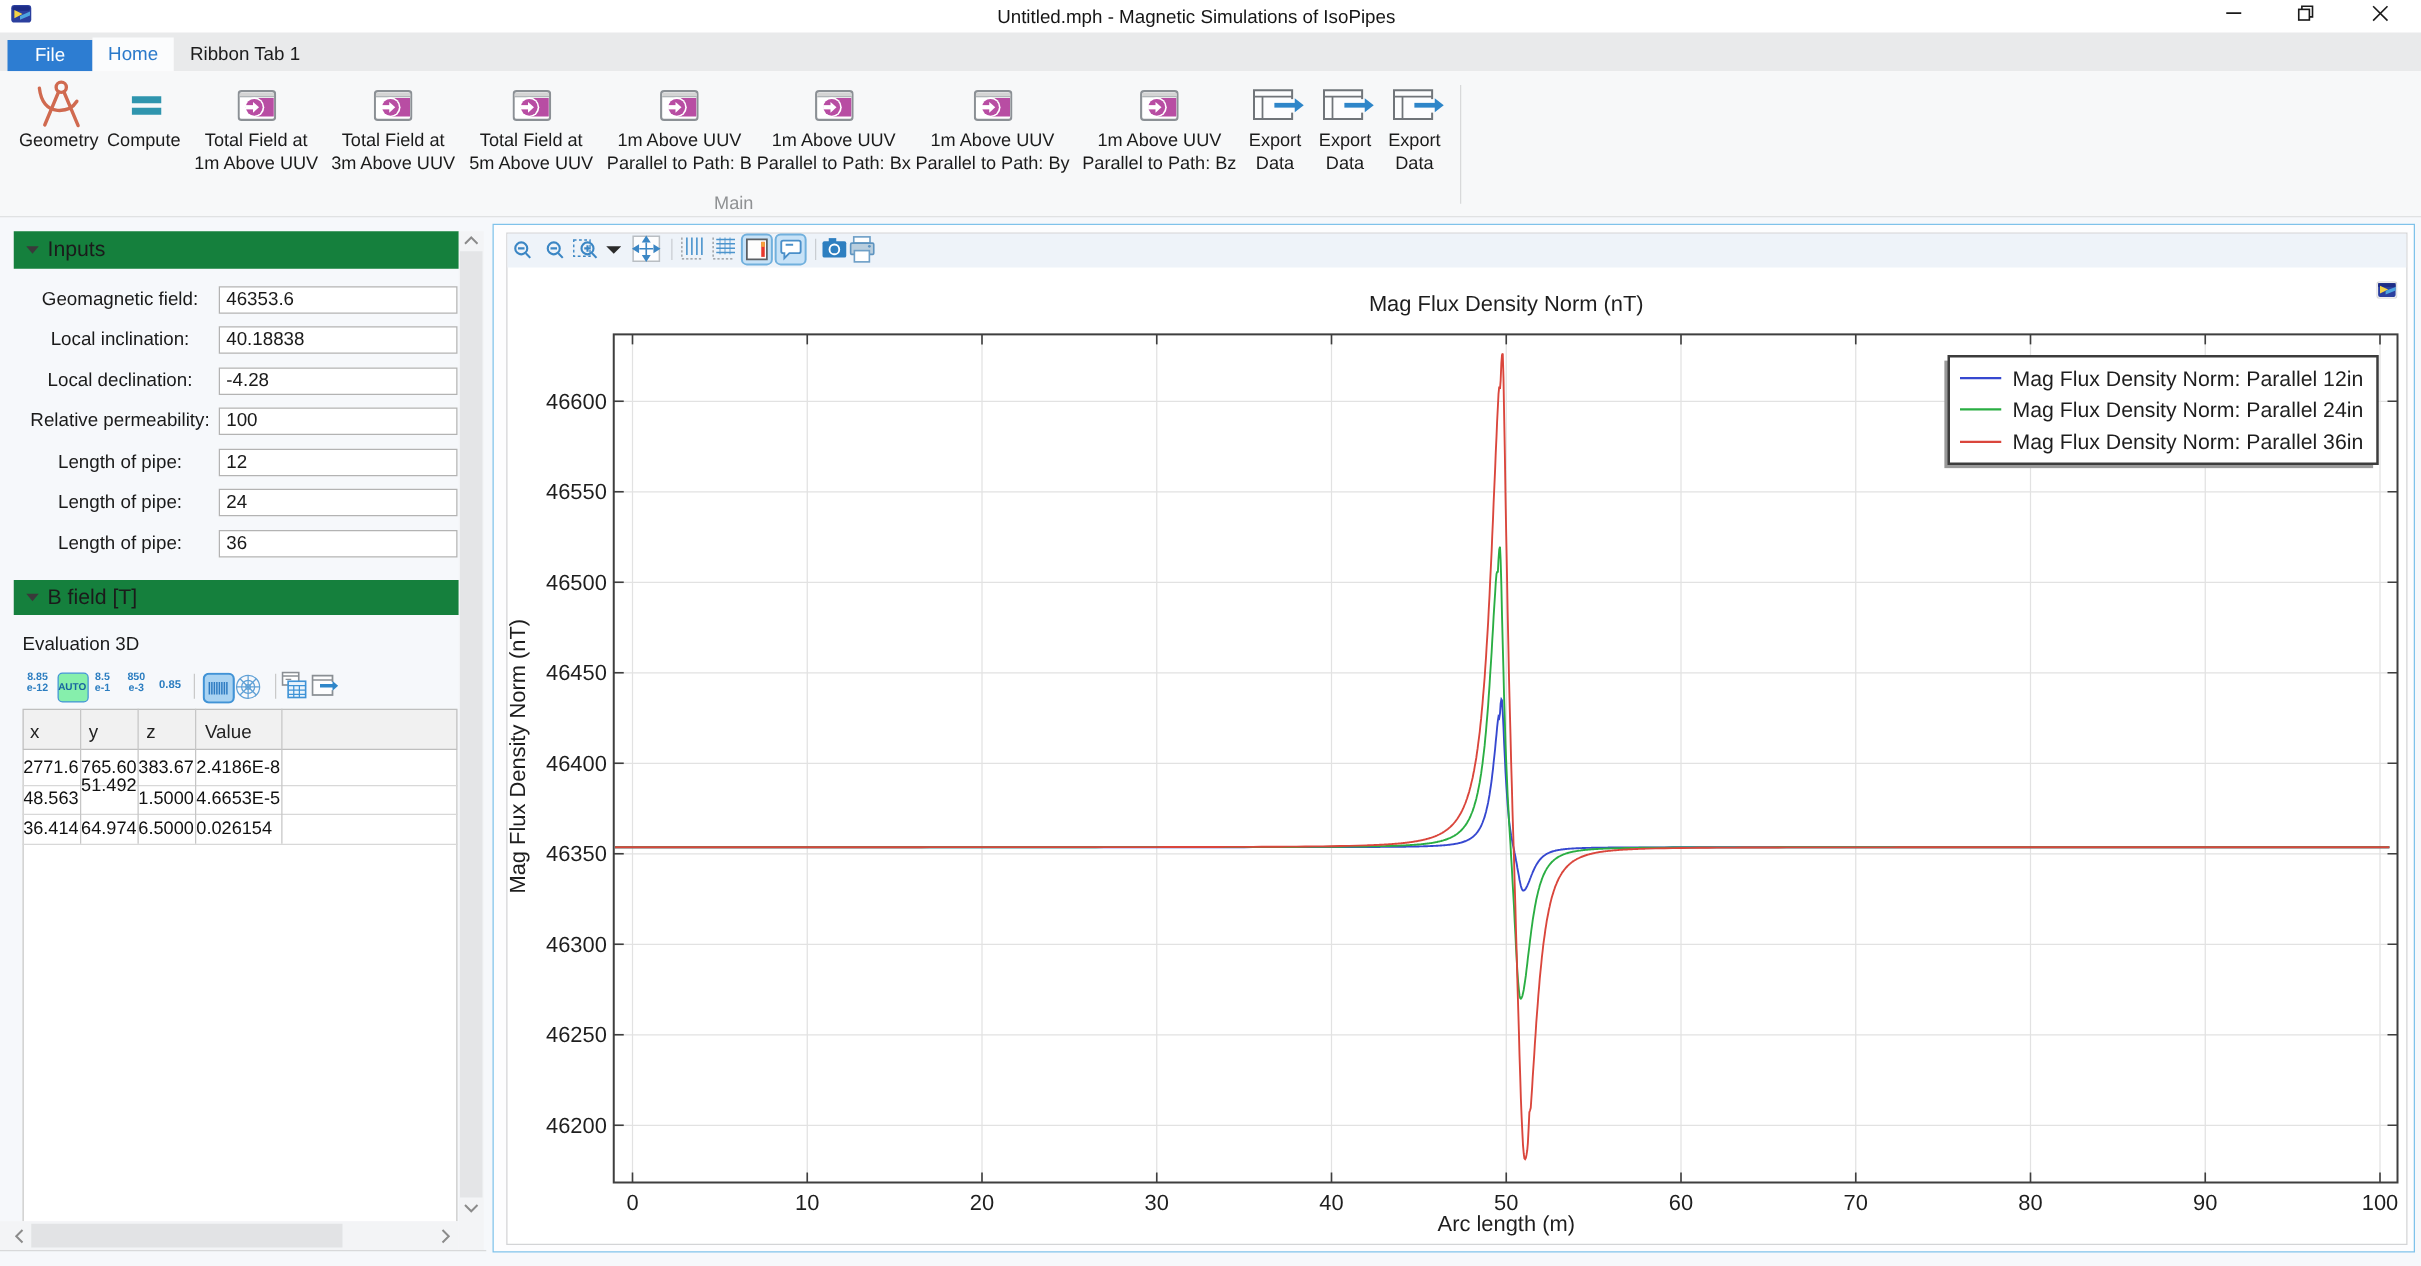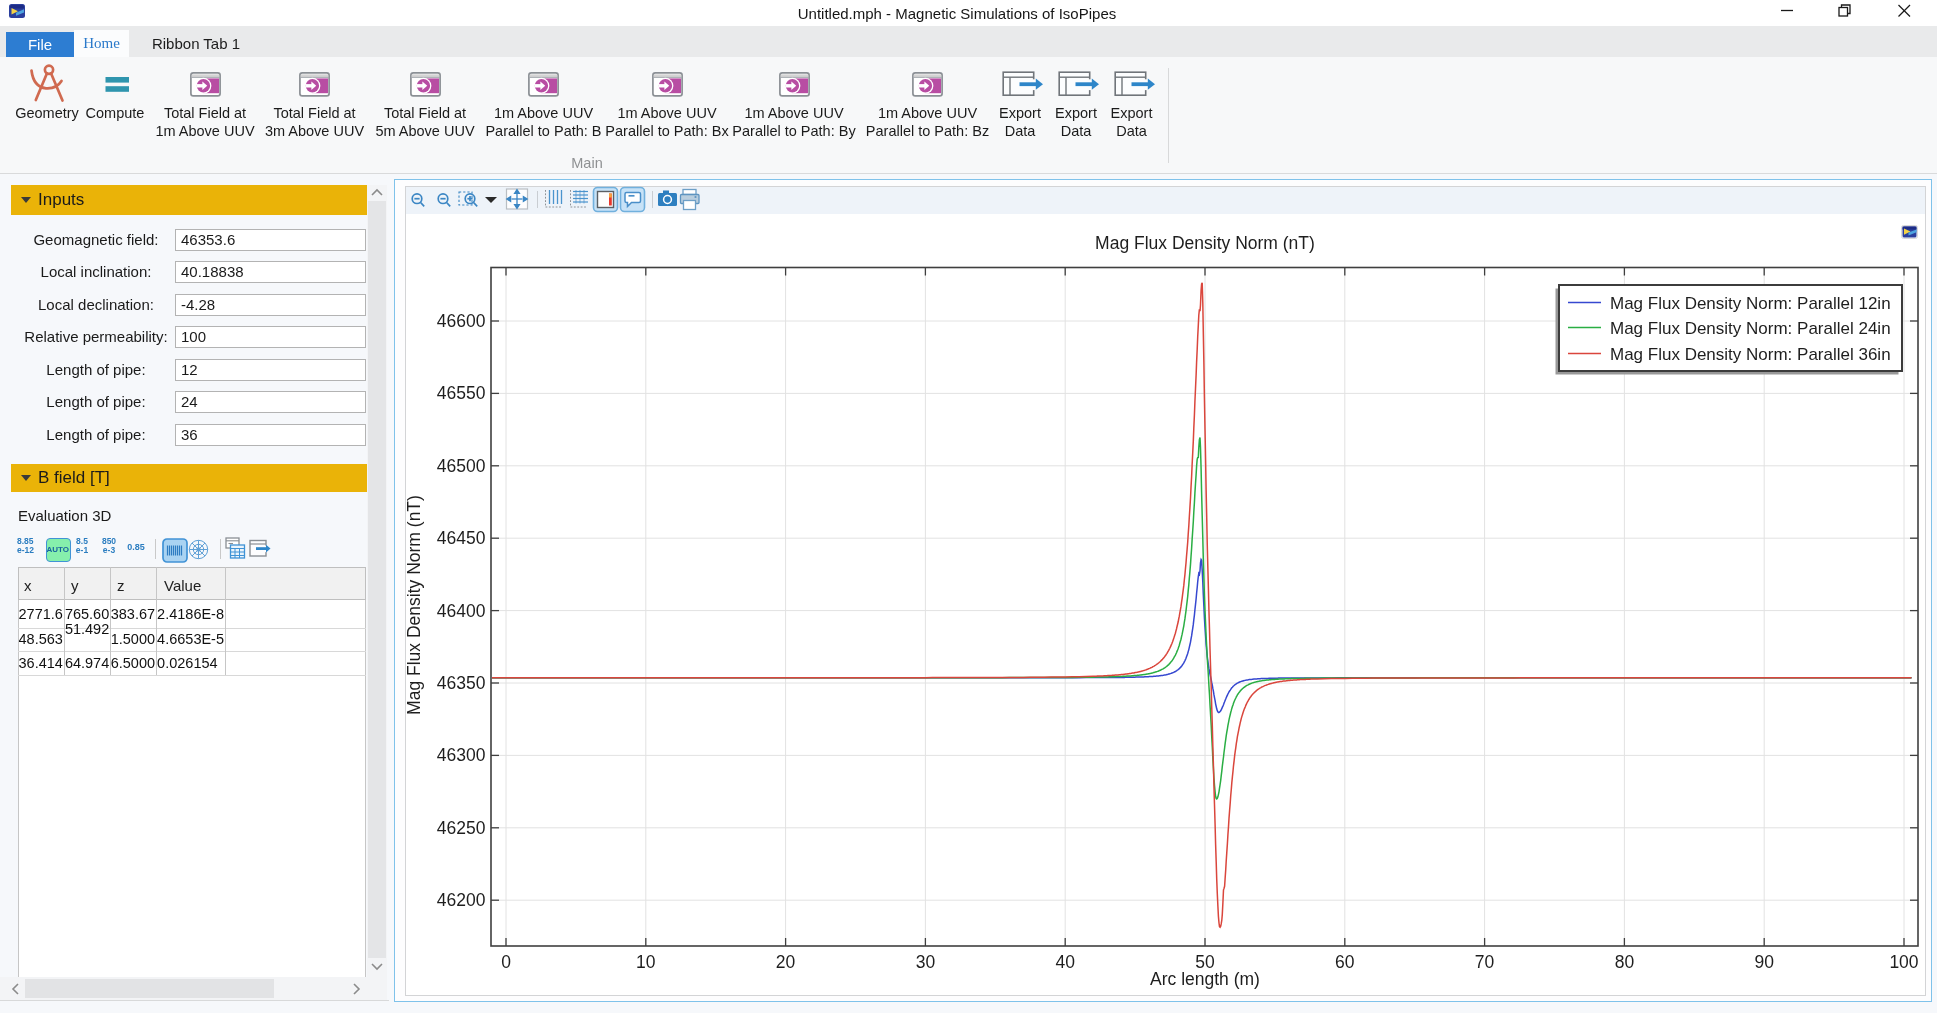--- a/index.html
+++ b/index.html
@@ -4,28 +4,28 @@
 <style>
 html,body{margin:0;padding:0;}
 body{width:1937px;height:1013px;position:relative;overflow:hidden;background:#fff;
   font-family:"Liberation Sans",sans-serif;-webkit-font-smoothing:antialiased;}
 .abs{position:absolute;}
 #titlebar{left:0;top:0;width:1937px;height:26px;background:#ffffff;}
 #title{left:0;top:5px;width:1914px;text-align:center;font-size:15px;color:#161616;}
 #tabrow{left:0;top:26px;width:1937px;height:31px;background:#e9eaeb;}
 .tab{font-size:15px;text-align:center;}
 #filetab{left:6px;top:31.5px;width:68px;height:25.5px;background:#2d7dd2;color:#ffffff;line-height:25px;}
-#hometab{left:74px;top:30px;width:55px;height:27px;background:#fbfcfd;color:#2a79ca;line-height:27px;font-family:Liberation Serif, serif;}
+#hometab{left:74px;top:30px;width:65px;height:27px;background:#fbfcfd;color:#2a79ca;line-height:27px;}
 #rtab1{left:139px;top:30px;width:114px;height:27px;color:#1c1c1c;line-height:27px;}
 #ribbon{left:0;top:57px;width:1937px;height:116px;background:#f7f8f9;border-bottom:1px solid #d9dadb;}
 .rlbl{position:absolute;top:105px;text-align:center;font-size:14.5px;line-height:17.5px;color:#1b1b1b;white-space:pre;}
 #mainlbl{left:537px;top:155px;width:100px;text-align:center;font-size:14.5px;color:#8f9193;}
 #rsep{left:1168px;top:68px;width:1px;height:95px;background:#d8d9da;}
 #workarea{left:0;top:174px;width:1937px;height:839px;background:#f6f8fb;}
-.hdr{left:11px;width:356px;background:#eab308;color:#1b1b1b;font-size:17px;}
+.hdr{left:11px;width:356px;background:#15803d;color:#1b1b1b;font-size:17px;}
 .hdr .tri{position:absolute;left:10px;width:0;height:0;border-left:5.5px solid transparent;border-right:5.5px solid transparent;border-top:6.5px solid #3a3a3a;}
 .hdr .htx{position:absolute;left:27px;}
 .flbl{left:18px;width:156px;font-size:15px;color:#1a1a1a;line-height:22px;text-align:center;}
 .fbox{left:175px;width:191px;height:22px;background:#ffffff;border:1px solid #b3b3b3;box-sizing:border-box;
   font-size:15px;color:#1a1a1a;line-height:20px;padding-left:5px;}
 .cell{font-size:14.5px;color:#111;line-height:24px;white-space:nowrap;overflow:hidden;}
 .hcell{font-size:15px;color:#222;}
 svg{display:block;}
 text{font-family:"Liberation Sans",sans-serif;}
 </style>
@@ -198,21 +198,21 @@
 <div class="abs fbox" style="top:358.5px">12</div>
 <div class="abs flbl" style="top:391px">Length of pipe:</div>
 <div class="abs fbox" style="top:391px">24</div>
 <div class="abs flbl" style="top:423.5px">Length of pipe:</div>
 <div class="abs fbox" style="top:423.5px">36</div>
 <div class="abs hdr" style="top:464px;height:28px;line-height:28px">
 <div class="tri" style="top:11px"></div>
     <div class="htx">B field [T]</div>
   </div>
 <div class="abs" style="left:18px;top:507px;font-size:15px;color:#1a1a1a">Evaluation 3D</div>
-<div class="abs" style="left:17px;top:537px;width:26px;font-size:8.5px;line-height:9px;font-weight:bold;color:#2b7dc0;white-space:pre">8.85
+<div class="abs" style="left:17px;top:537px;width:26px;text-align:center;font-size:8.5px;line-height:9px;font-weight:bold;color:#2b7dc0;white-space:pre">8.85
 e-12</div>
 <div class="abs" style="left:45.5px;top:537.5px;width:23px;height:22px;background:#86efac;border:1.5px solid #4193d6;border-radius:4px;
  font-size:8px;font-weight:bold;color:#18639f;text-align:left;line-height:22px">AUTO</div>
 <div class="abs" style="left:69px;top:537px;width:26px;text-align:center;font-size:8.5px;line-height:9px;font-weight:bold;color:#2b7dc0;white-space:pre">8.5
 e-1</div>
 <div class="abs" style="left:96px;top:537px;width:26px;text-align:center;font-size:8.5px;line-height:9px;font-weight:bold;color:#2b7dc0;white-space:pre">850
 e-3</div>
 <div class="abs" style="left:123px;top:542px;width:26px;text-align:center;font-size:9px;font-weight:bold;color:#2b7dc0">0.85</div>
 <div class="abs" style="left:155px;top:539px;width:1px;height:20px;background:#c9c9c9"></div>
 <svg class="abs" style="left:161.5px;top:537.5px" width="26" height="25" viewBox="0 0 26 25">

